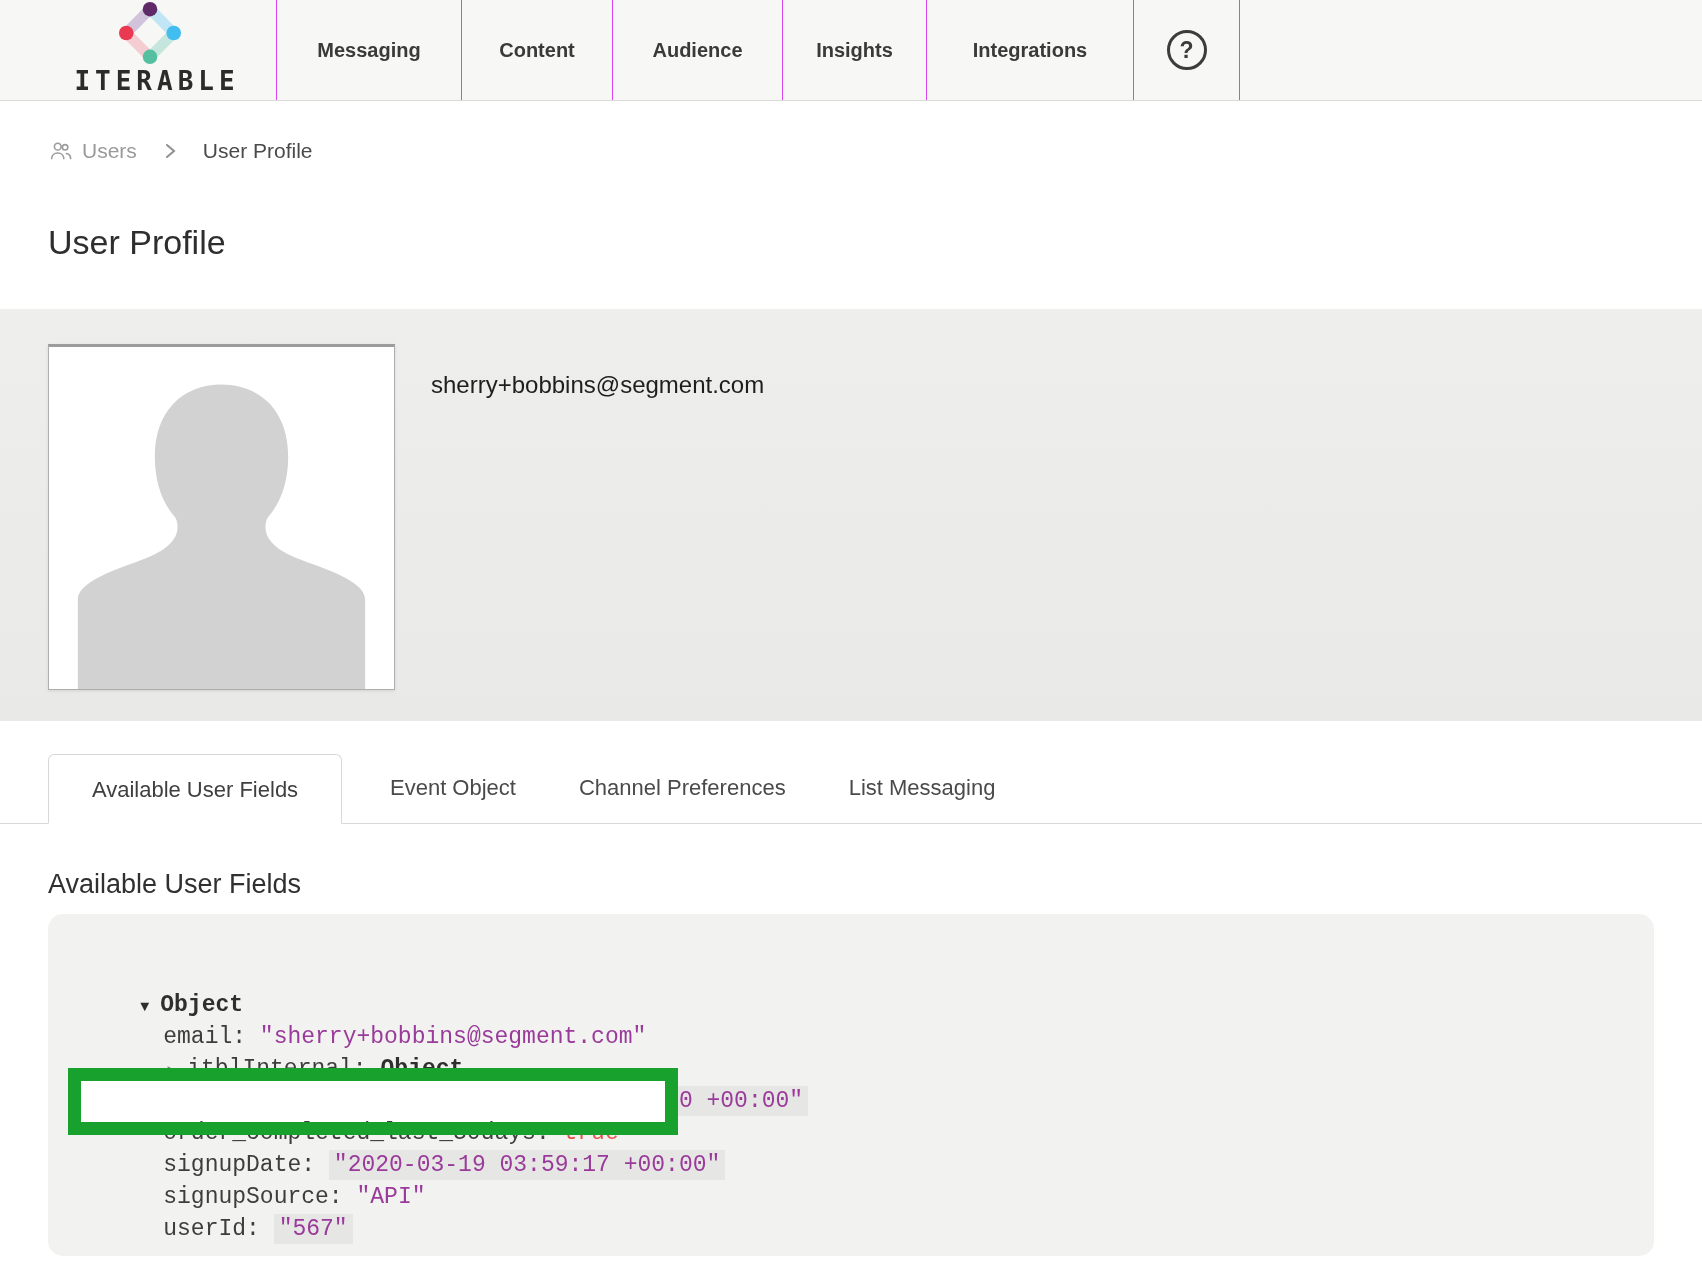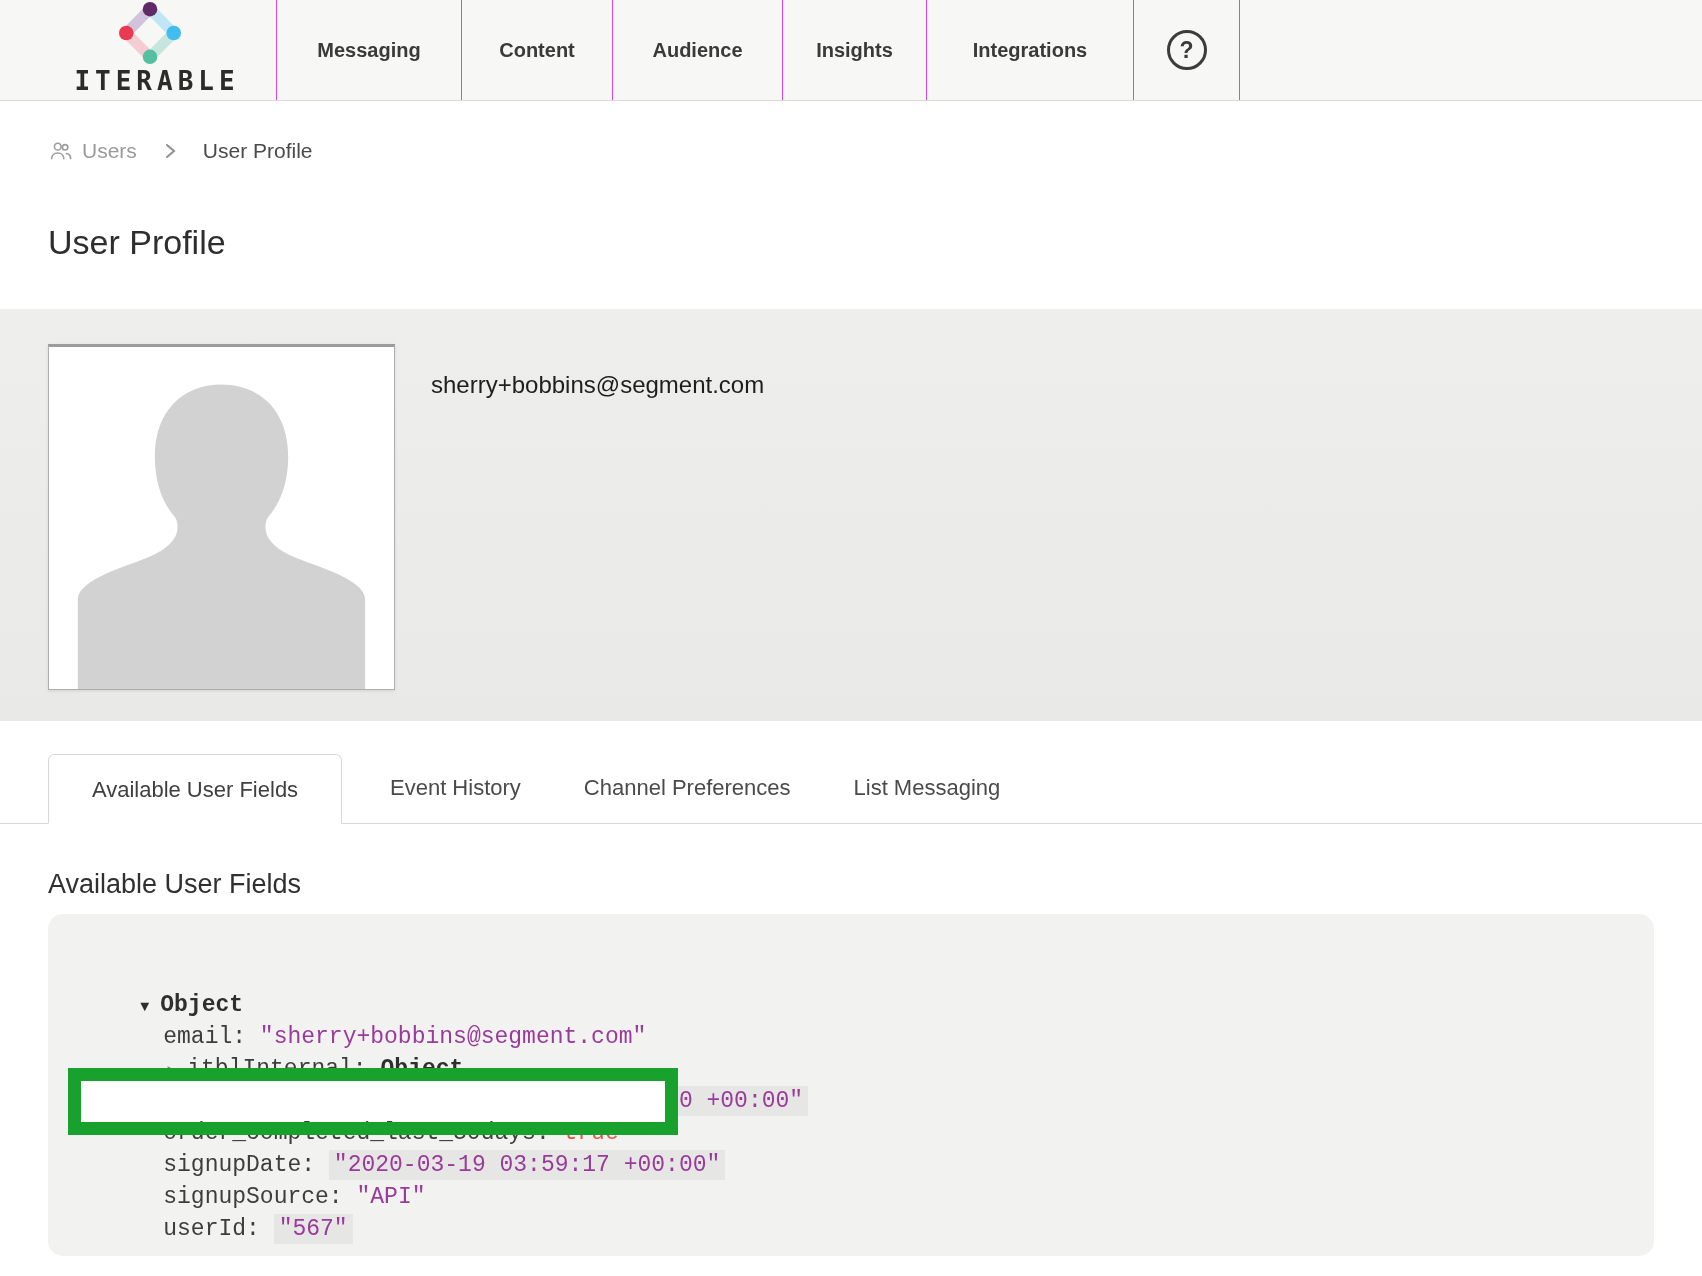--- a/index.html
+++ b/index.html
@@ -174,21 +174,21 @@
     <svg viewBox="0 0 100 100" preserveAspectRatio="xMidYMax meet">
       <rect width="100" height="100" fill="#ffffff"></rect>
       <path fill="#d2d2d2" d="M50 11c-11.5 0-19.5 8-19.5 21 0 7.5 2.2 13.6 5.8 17.6.9 1 1.2 3.7.3 5.6-1.9 4-6.9 6-13 8.2C15 66.5 8 69.7 8 73.8V101h84V73.8c0-4.1-7-7.3-15.6-10.4-6.1-2.2-11.1-4.2-13-8.2-.9-1.9-.6-4.6.3-5.6 3.6-4 5.8-10.1 5.8-17.6C69.5 19 61.5 11 50 11z"></path>
     </svg>
   </div>
   <div class="hero-email">sherry+bobbins@segment.com</div>
 </div>
 
 <div class="tabs">
   <div class="tab active">Available User Fields</div>
-  <div class="tab plain" style="margin-left:17px;">Event History</div>
+  <div class="tab plain" style="margin-left:17px;">Event Object</div>
   <div class="tab plain" style="margin-left:1px;">Channel Preferences</div>
   <div class="tab plain" style="margin-left:1px;">List Messaging</div>
 </div>
 
 <h2 class="section-heading">Available User Fields</h2>
 
 <div class="fields-panel">
 
   <div class="row root">
     <span class="marker">▼</span><span class="objname">Object</span>

